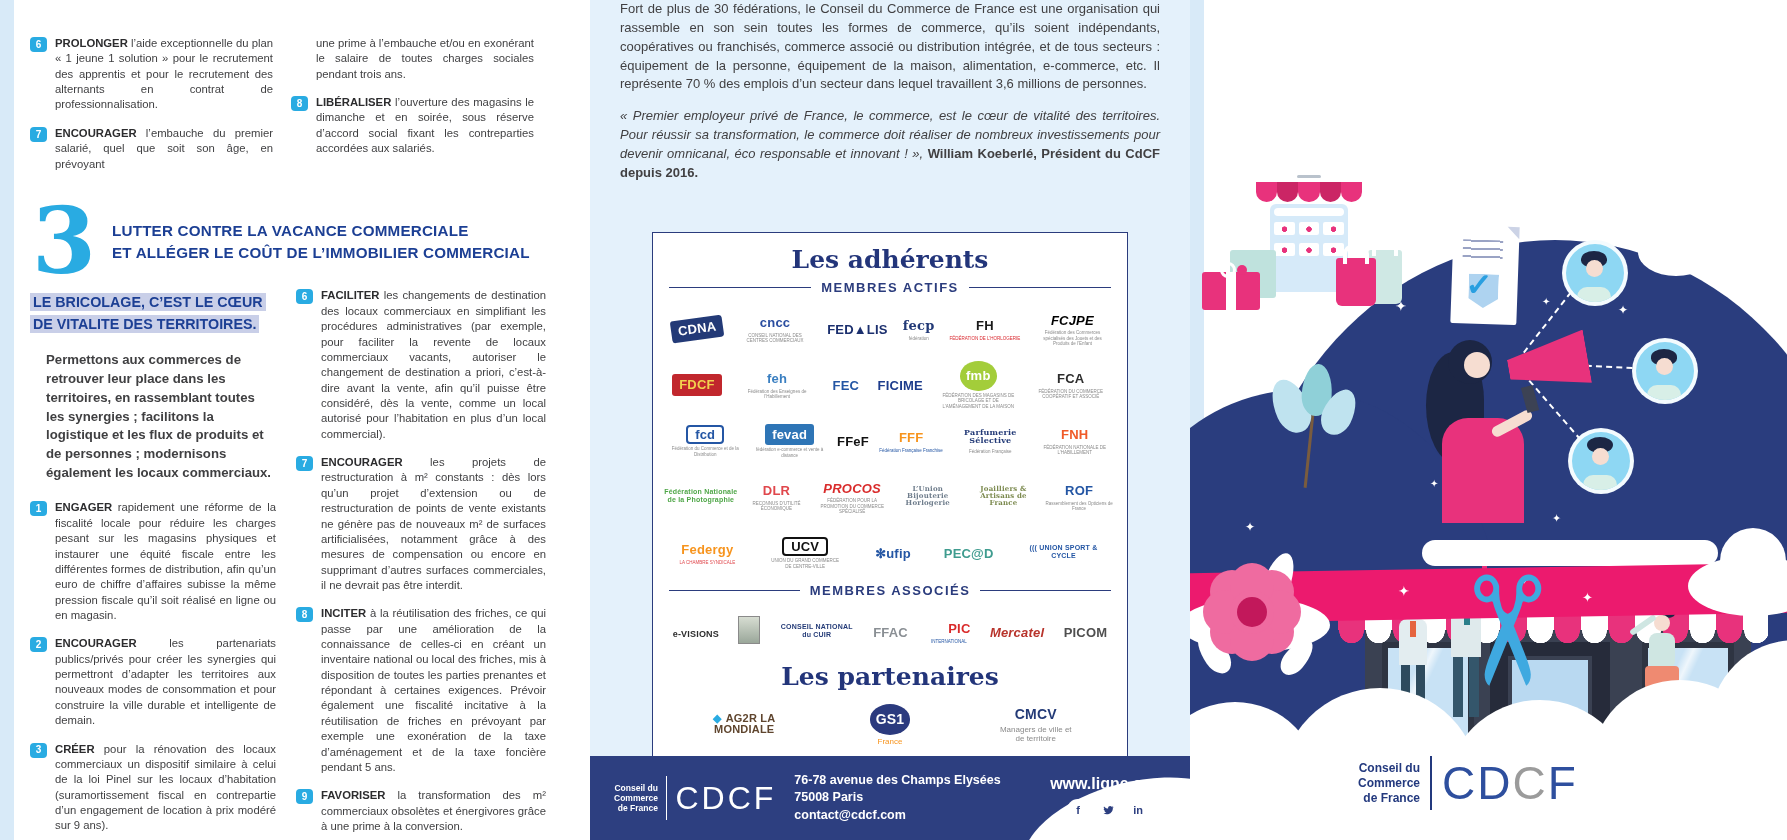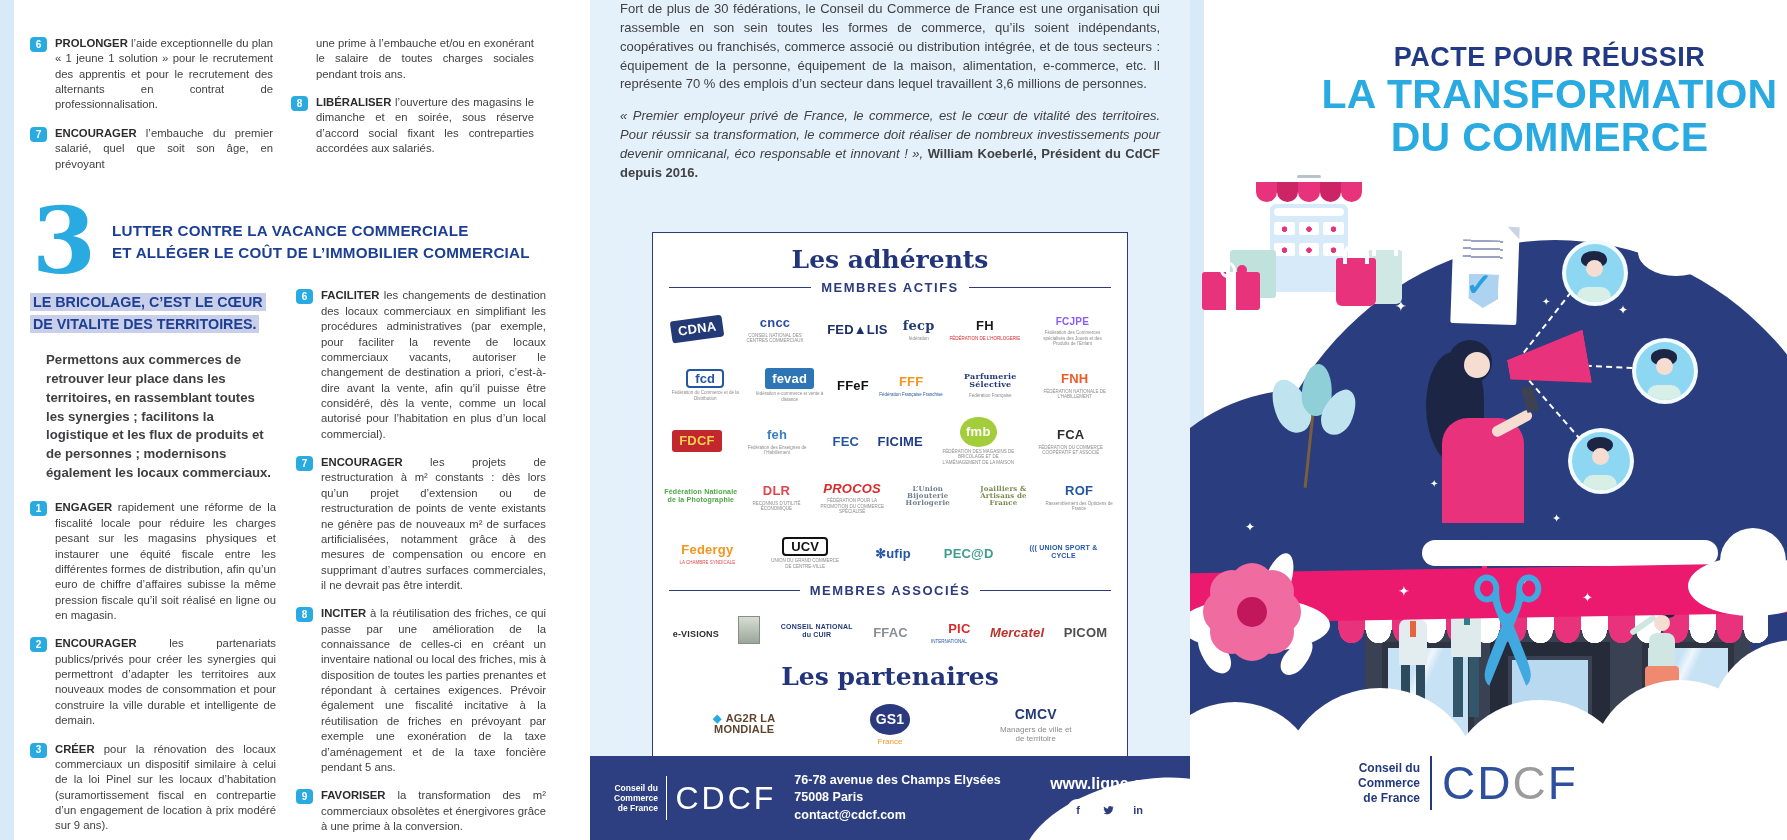--- a/index.html
+++ b/index.html
@@ -222,37 +222,37 @@
         <span data-name="members-active-label">MEMBRES ACTIFS</span>
         <span class="line" data-name="divider-line"></span>
       </div>
       <div data-name="members-active-logos">
           <div class="logo-row" data-name="logo-row">
             <div class="logo" data-name="logo-cdna"><div class="lm tile" data-name="logo-label" style="color: rgb(255, 255, 255); background: rgb(35, 58, 119); transform: rotate(-8deg); font-size: 13px;">CDNA</div></div>
             <div class="logo" data-name="logo-cncc"><div class="lm" data-name="logo-label" style="color: rgb(43, 78, 160); font-size: 13px;">cncc</div><div class="ls" data-name="logo-subtext">CONSEIL NATIONAL DES CENTRES COMMERCIAUX</div></div>
             <div class="logo" data-name="logo-fedalis"><div class="lm" data-name="logo-label" style="color: rgb(27, 47, 110); font-size: 13px;">FED▲LIS</div></div>
             <div class="logo" data-name="logo-fecp"><div class="lm serif" data-name="logo-label" style="color: rgb(35, 58, 119); font-size: 13px;">fecp</div><div class="ls" data-name="logo-subtext">fédération</div></div>
             <div class="logo" data-name="logo-fh-horlogerie"><div class="lm" data-name="logo-label" style="color: rgb(26, 26, 26); font-size: 13px;">FH</div><div class="ls" data-name="logo-subtext" style="color: rgb(217, 39, 46);">FÉDÉRATION DE L’HORLOGERIE</div></div>
-            <div class="logo" data-name="logo-fcjpe"><div class="lm" data-name="logo-label" style="color: #8b5cf6; font-size: 10px;">FCJPE</div><div class="ls" data-name="logo-subtext">Fédération des Commerces spécialisés des Jouets et des Produits de l’Enfant</div></div>
+            <div class="logo" data-name="logo-fcjpe"><div class="lm" data-name="logo-label" style="color: #000000; font-size: 13px; font-style: italic;">FCJPE</div><div class="ls" data-name="logo-subtext">Fédération des Commerces spécialisés des Jouets et des Produits de l’Enfant</div></div>
+          </div>
+          <div class="logo-row" data-name="logo-row">
+            <div class="logo" data-name="logo-fdcf"><div class="lm tile" data-name="logo-label" style="color: rgb(242, 209, 79); background: rgb(193, 39, 45); font-size: 13px;">FDCF</div></div>
+            <div class="logo" data-name="logo-feh"><div class="lm" data-name="logo-label" style="color: rgb(58, 127, 193); font-size: 13px;">feh</div><div class="ls" data-name="logo-subtext">Fédération des Enseignes de l’Habillement</div></div>
+            <div class="logo" data-name="logo-fec"><div class="lm" data-name="logo-label" style="color: rgb(36, 86, 164); font-size: 13px;">FEC</div></div>
+            <div class="logo" data-name="logo-ficime"><div class="lm" data-name="logo-label" style="color: rgb(29, 60, 140); font-size: 13px;">FICIME</div></div>
+            <div class="logo" data-name="logo-fmb"><div class="lm tile round" data-name="logo-label" style="color: rgb(255, 255, 255); background: rgb(163, 205, 58); font-size: 13px;">fmb</div><div class="ls" data-name="logo-subtext">FÉDÉRATION DES MAGASINS DE BRICOLAGE ET DE L’AMÉNAGEMENT DE LA MAISON</div></div>
+            <div class="logo" data-name="logo-fca"><div class="lm" data-name="logo-label" style="color: rgb(45, 45, 45); font-size: 13px;">FCA</div><div class="ls" data-name="logo-subtext">FÉDÉRATION DU COMMERCE COOPÉRATIF ET ASSOCIÉ</div></div>
           </div>
           <div class="logo-row" data-name="logo-row">
             <div class="logo" data-name="logo-fcd"><div class="lm boxed" data-name="logo-label" style="color: rgb(36, 86, 164); font-size: 13px;">fcd</div><div class="ls" data-name="logo-subtext">Fédération du Commerce et de la Distribution</div></div>
             <div class="logo" data-name="logo-fevad"><div class="lm tile" data-name="logo-label" style="color: rgb(255, 255, 255); background: rgb(46, 117, 182); font-size: 13px;">fevad</div><div class="ls" data-name="logo-subtext">fédération e-commerce et vente à distance</div></div>
             <div class="logo" data-name="logo-ffef"><div class="lm" data-name="logo-label" style="color: rgb(17, 17, 17); font-size: 13px;">FFeF</div></div>
             <div class="logo" data-name="logo-fff-franchise"><div class="lm" data-name="logo-label" style="color: rgb(247, 148, 29); font-size: 13px;">FFF</div><div class="ls" data-name="logo-subtext" style="color: rgb(36, 86, 164);">Fédération Française Franchise</div></div>
             <div class="logo" data-name="logo-parfumerie-selective"><div class="lm serif" data-name="logo-label" style="color: rgb(35, 58, 119); font-size: 8px;">Parfumerie Sélective</div><div class="ls" data-name="logo-subtext">Fédération Française</div></div>
             <div class="logo" data-name="logo-fnh"><div class="lm" data-name="logo-label" style="color: rgb(240, 90, 40); font-size: 13px;">FNH</div><div class="ls" data-name="logo-subtext">FÉDÉRATION NATIONALE DE L’HABILLEMENT</div></div>
-          </div>
-          <div class="logo-row" data-name="logo-row">
-            <div class="logo" data-name="logo-fdcf"><div class="lm tile" data-name="logo-label" style="color: rgb(242, 209, 79); background: rgb(193, 39, 45); font-size: 13px;">FDCF</div></div>
-            <div class="logo" data-name="logo-feh"><div class="lm" data-name="logo-label" style="color: rgb(58, 127, 193); font-size: 13px;">feh</div><div class="ls" data-name="logo-subtext">Fédération des Enseignes de l’Habillement</div></div>
-            <div class="logo" data-name="logo-fec"><div class="lm" data-name="logo-label" style="color: rgb(36, 86, 164); font-size: 13px;">FEC</div></div>
-            <div class="logo" data-name="logo-ficime"><div class="lm" data-name="logo-label" style="color: rgb(29, 60, 140); font-size: 13px;">FICIME</div></div>
-            <div class="logo" data-name="logo-fmb"><div class="lm tile round" data-name="logo-label" style="color: rgb(255, 255, 255); background: rgb(163, 205, 58); font-size: 13px;">fmb</div><div class="ls" data-name="logo-subtext">FÉDÉRATION DES MAGASINS DE BRICOLAGE ET DE L’AMÉNAGEMENT DE LA MAISON</div></div>
-            <div class="logo" data-name="logo-fca"><div class="lm" data-name="logo-label" style="color: rgb(45, 45, 45); font-size: 13px;">FCA</div><div class="ls" data-name="logo-subtext">FÉDÉRATION DU COMMERCE COOPÉRATIF ET ASSOCIÉ</div></div>
           </div>
           <div class="logo-row" data-name="logo-row">
             <div class="logo" data-name="logo-fnp"><div class="lm" data-name="logo-label" style="color: rgb(78, 166, 71); font-size: 7px;">Fédération Nationale de la Photographie</div></div>
             <div class="logo" data-name="logo-dlr"><div class="lm" data-name="logo-label" style="color: rgb(224, 71, 76); font-size: 13px;">DLR</div><div class="ls" data-name="logo-subtext">RECONNUS D’UTILITÉ ÉCONOMIQUE</div></div>
             <div class="logo" data-name="logo-procos"><div class="lm italic" data-name="logo-label" style="color: rgb(217, 43, 43); font-size: 13px;">PROCOS</div><div class="ls" data-name="logo-subtext">FÉDÉRATION POUR LA PROMOTION DU COMMERCE SPÉCIALISÉ</div></div>
             <div class="logo" data-name="logo-union-bijouterie-horlogerie"><div class="lm serif" data-name="logo-label" style="color: rgb(111, 125, 140); font-size: 7px;">L’Union Bijouterie Horlogerie</div></div>
             <div class="logo" data-name="logo-joailliers-artisans-france"><div class="lm serif" data-name="logo-label" style="color: rgb(124, 138, 79); font-size: 7px;">Joailliers &amp; Artisans de France</div></div>
             <div class="logo" data-name="logo-rof"><div class="lm" data-name="logo-label" style="color: rgb(36, 86, 164); font-size: 13px;">ROF</div><div class="ls" data-name="logo-subtext">Rassemblement des Opticiens de France</div></div>
           </div>
           <div class="logo-row" data-name="logo-row">
@@ -316,27 +316,20 @@
           <span class="soc" data-name="linkedin-icon">in</span>
         </div>
       </div>
       <div class="swoosh" data-name="footer-swoosh"></div>
     </footer>
   </section>
 
   <section class="panel-right" data-name="panel-right">
     <div class="fold" style="left:0;" data-name="fold-strip-right"></div>
 
-    <header class="r-head" data-name="cover-title-block">
-      <div class="r-kicker" data-name="cover-kicker">PACTE POUR RÉUSSIR</div>
-      <div class="r-title" data-name="cover-title">
-        <div data-name="cover-title-line1">LA TRANSFORMATION</div>
-        <div data-name="cover-title-line2">DU COMMERCE</div>
-      </div>
-    </header>
 
     <div class="abs navy blobA" data-name="illustration-blob"></div>
     <div class="abs navy blobB" data-name="illustration-blob"></div>
     <div class="abs navy band" data-name="illustration-band"></div>
     <div class="abs wcloud" style="left:448px;top:228px;width:76px;height:48px;z-index:1;" data-name="cloud"></div>
     <div class="abs wcloud" style="left:505px;top:214px;width:46px;height:46px;z-index:1;" data-name="cloud"></div>
 
     <span class="star" style="left:205px;top:298px;font-size:14px;" data-name="sparkle-icon">✦</span>
     <span class="star" style="left:240px;top:478px;font-size:10px;" data-name="sparkle-icon">✦</span>
     <span class="star" style="left:428px;top:303px;font-size:12px;" data-name="sparkle-icon">✦</span>

